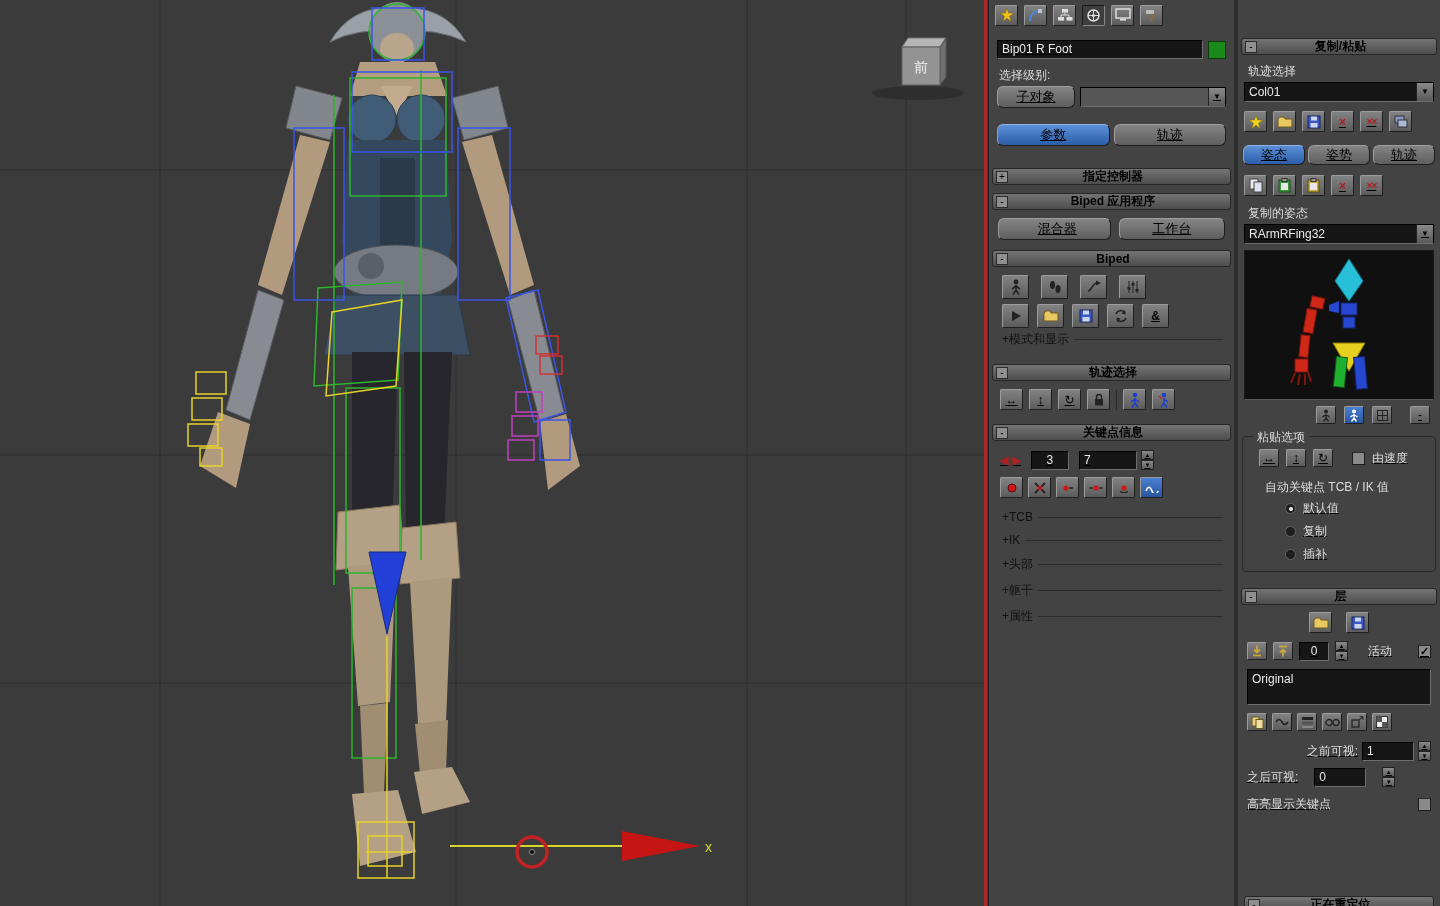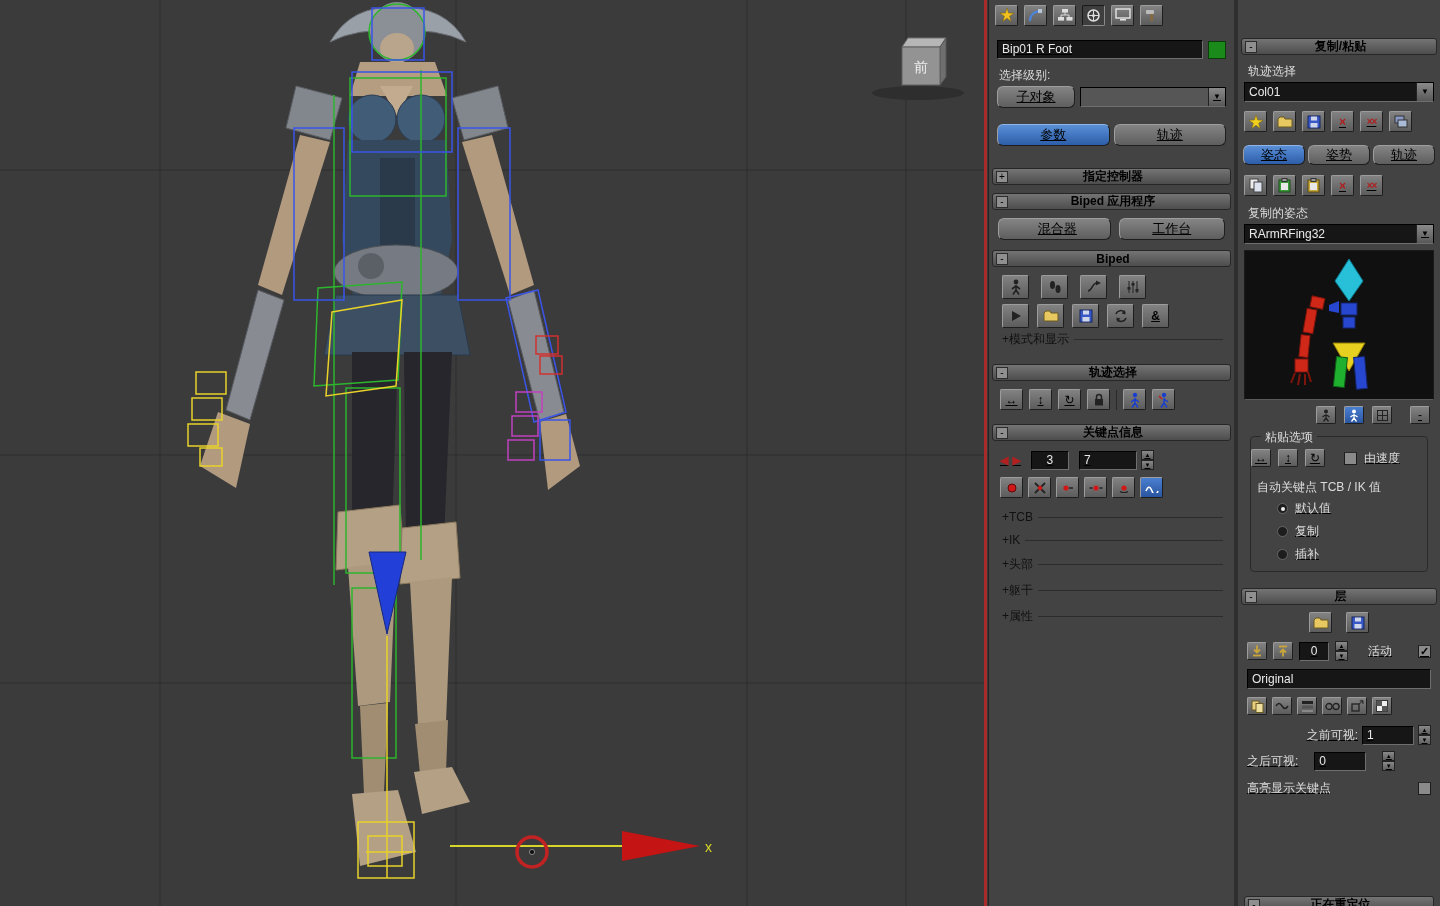--- a/index.html
+++ b/index.html
@@ -68,21 +68,21 @@
   .rtitle { flex:1; text-align:center; font-weight:bold; font-size:12px; }
 
   .exp { display:flex; align-items:center; margin:3px 8px 2px 10px; color:#111; font-size:12px;text-align:center; }
   .exp .exp-line { flex:1; border-top:1px solid #2c2c2c; margin-left:5px; }
 
   .cb { width:13px; height:13px; background:#8a8a8a; border:1px solid #1c1c1c; border-top-color:#2a2a2a;
     display:flex; align-items:center; justify-content:center; font-size:11px; color:#000; font-weight:bold; }
   .radio { width:11px; height:11px; border-radius:50%; background:#1d1d1d; border:1px solid #666; position:relative; }
   .radio.sel::after { content:""; position:absolute; left:2.5px; top:2.5px; width:4.5px; height:4.5px; border-radius:50%; background:#efefef; }
 
-  .group { border:1px solid #2a2a2a; border-radius:4px; margin:12px 12px 0; padding:8px 0 8px; position:relative; }
+  .group { border:1px solid #2a2a2a; border-radius:4px; margin:12px 4px 0; padding:8px 16px 8px; position:relative; }
   .group-legend { position:absolute; top:-8px; left:10px; background:#434343; padding:0 4px; color:#dcdcdc; }
 
   .preview { margin:6px 6px 0; height:150px; background:#101010; border:1px solid #1a1a1a; border-bottom-color:#5a5a5a; }
 
   .retarget { position:absolute; bottom:-7px; left:3px; right:3px; }
 
   .redtxt { color:#b02020; font-weight:bold; }
 </style>
 </head>
 <body>
@@ -684,21 +684,21 @@
         </div>
         <div class="field" style="width:30px; text-align:center;">0</div>
         <div class="spin">
           <span>▲</span>
           <span>▼</span>
         </div>
         <span class="lbl" style="margin-left:14px;">活动</span>
         <span class="cb" style="margin-left:auto;">✓</span>
       </div>
 
-      <div class="field" style="margin:8px 6px 0; height:20px; line-height:18px;">Original</div>
+      <div class="field" style="margin:8px 6px 0; height:36px; line-height:18px;">Original</div>
 
       <div class="row" style="margin:8px 6px 0; gap:5px;">
         <div class="ibtn xs">
           <svg width="13" height="13">
               <rect x="1" y="1" width="7" height="9" fill="#e8d080" stroke="#6a5a20"></rect>
               <rect x="5" y="3.5" width="7" height="9" fill="#f0e0a0" stroke="#6a5a20"></rect>
             </svg>
         </div>
         <div class="ibtn xs">
           <svg width="14" height="10">

